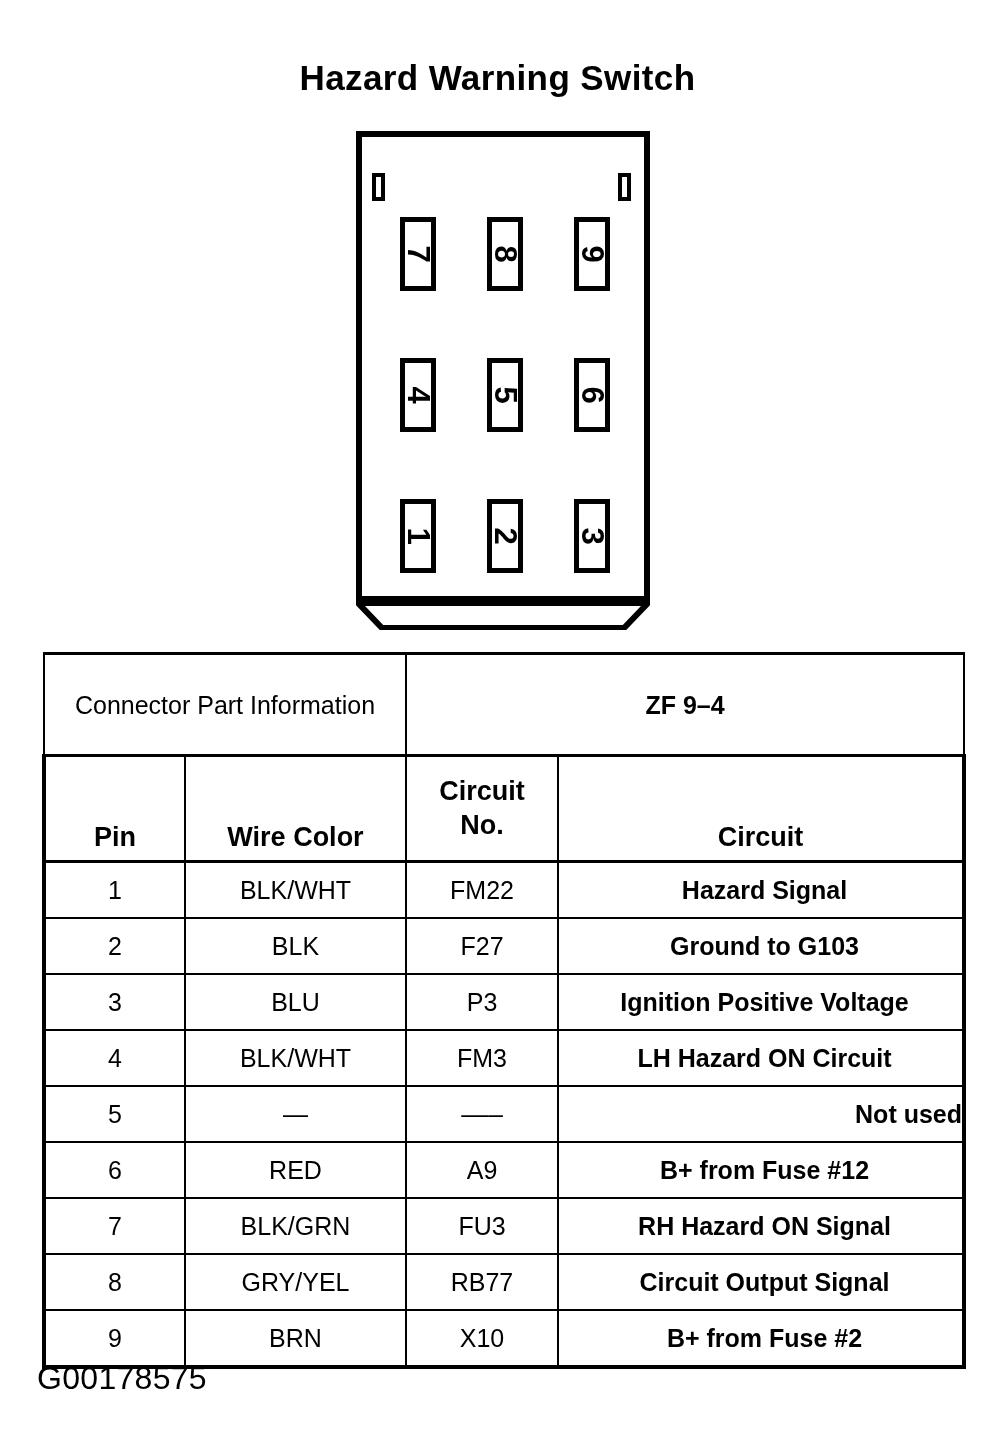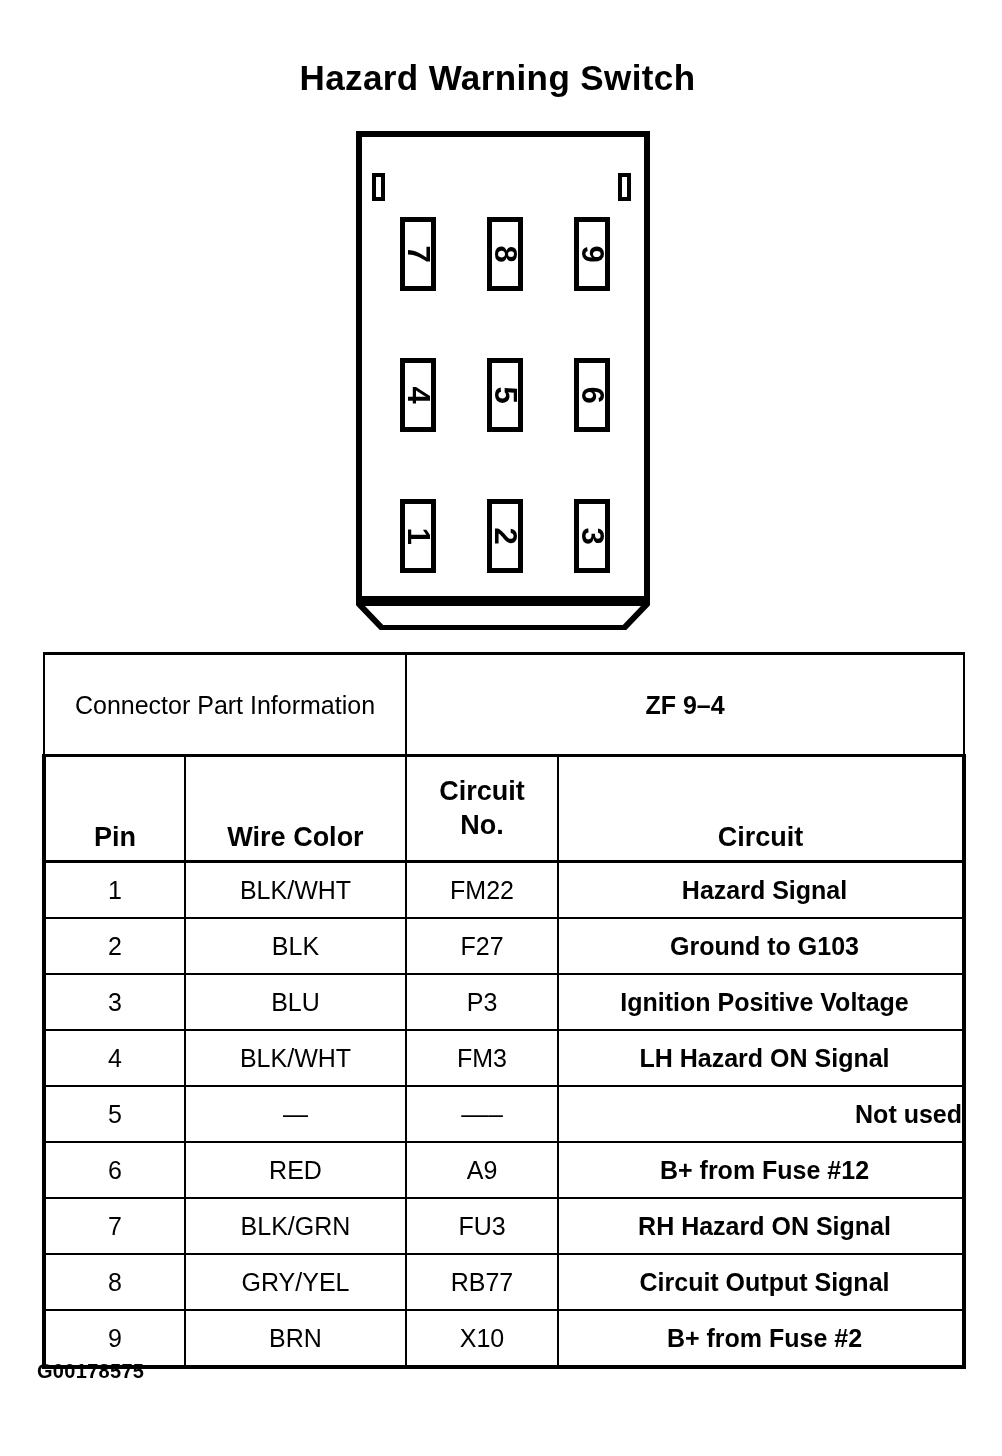--- a/index.html
+++ b/index.html
@@ -159,23 +159,22 @@
   .data-row td.fn.center {
     text-align: right;
     padding-left: 0;
   }
 
   
   .footer-code {
     position: absolute;
     left: 37px;
     top: 1360px;
-    font-size: 20px;
+    font-size: 32px;
     letter-spacing: 0.3px;
-    font-weight: bold;
   }
 </style>
 </head>
 <body>
 
 <div class="page-title">Hazard Warning Switch</div>
 
 <div class="connector">
   <div class="connector-body"></div>
 
@@ -257,21 +256,21 @@
     <tr class="data-row">
       <td>3</td>
       <td>BLU</td>
       <td>P3</td>
       <td class="fn">Ignition Positive Voltage</td>
     </tr>
     <tr class="data-row">
       <td>4</td>
       <td>BLK/WHT</td>
       <td>FM3</td>
-      <td class="fn">LH Hazard ON Signal</td>
+      <td class="fn">LH Hazard ON Circuit</td>
     </tr>
     <tr class="data-row">
       <td>5</td>
       <td>—</td>
       <td>–––</td>
       <td class="fn center">Not used</td>
     </tr>
     <tr class="data-row">
       <td>6</td>
       <td>RED</td>

